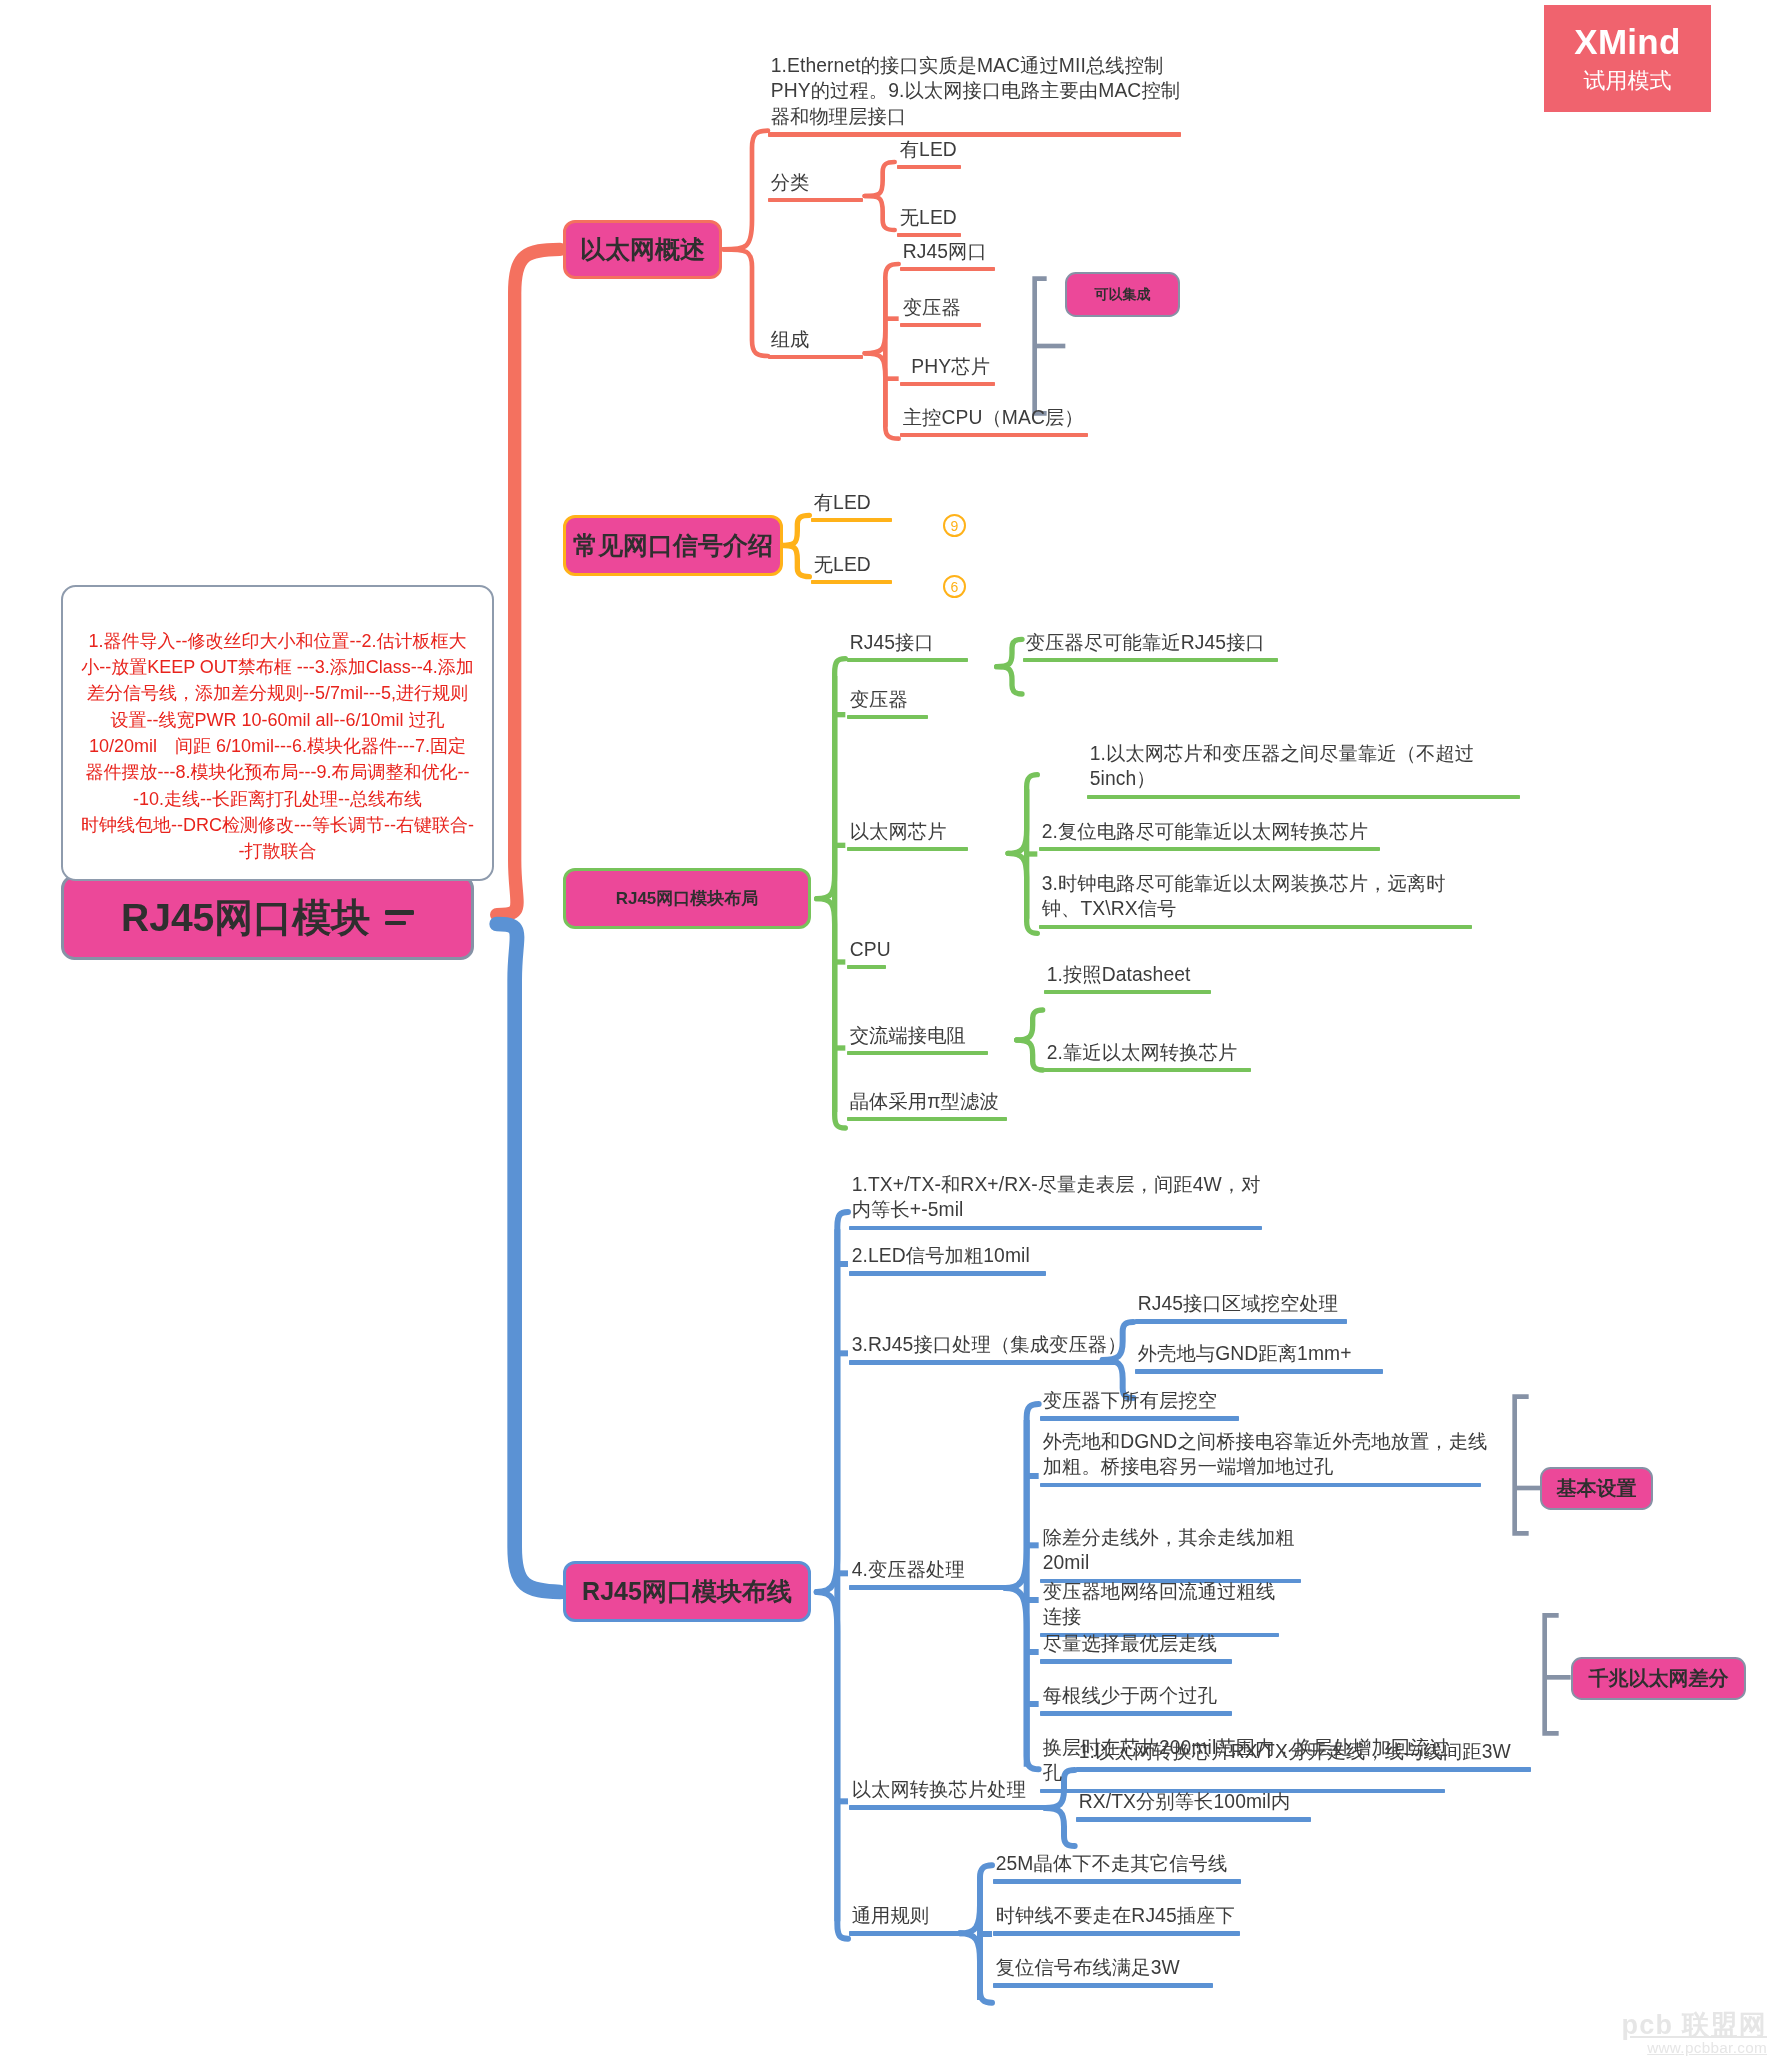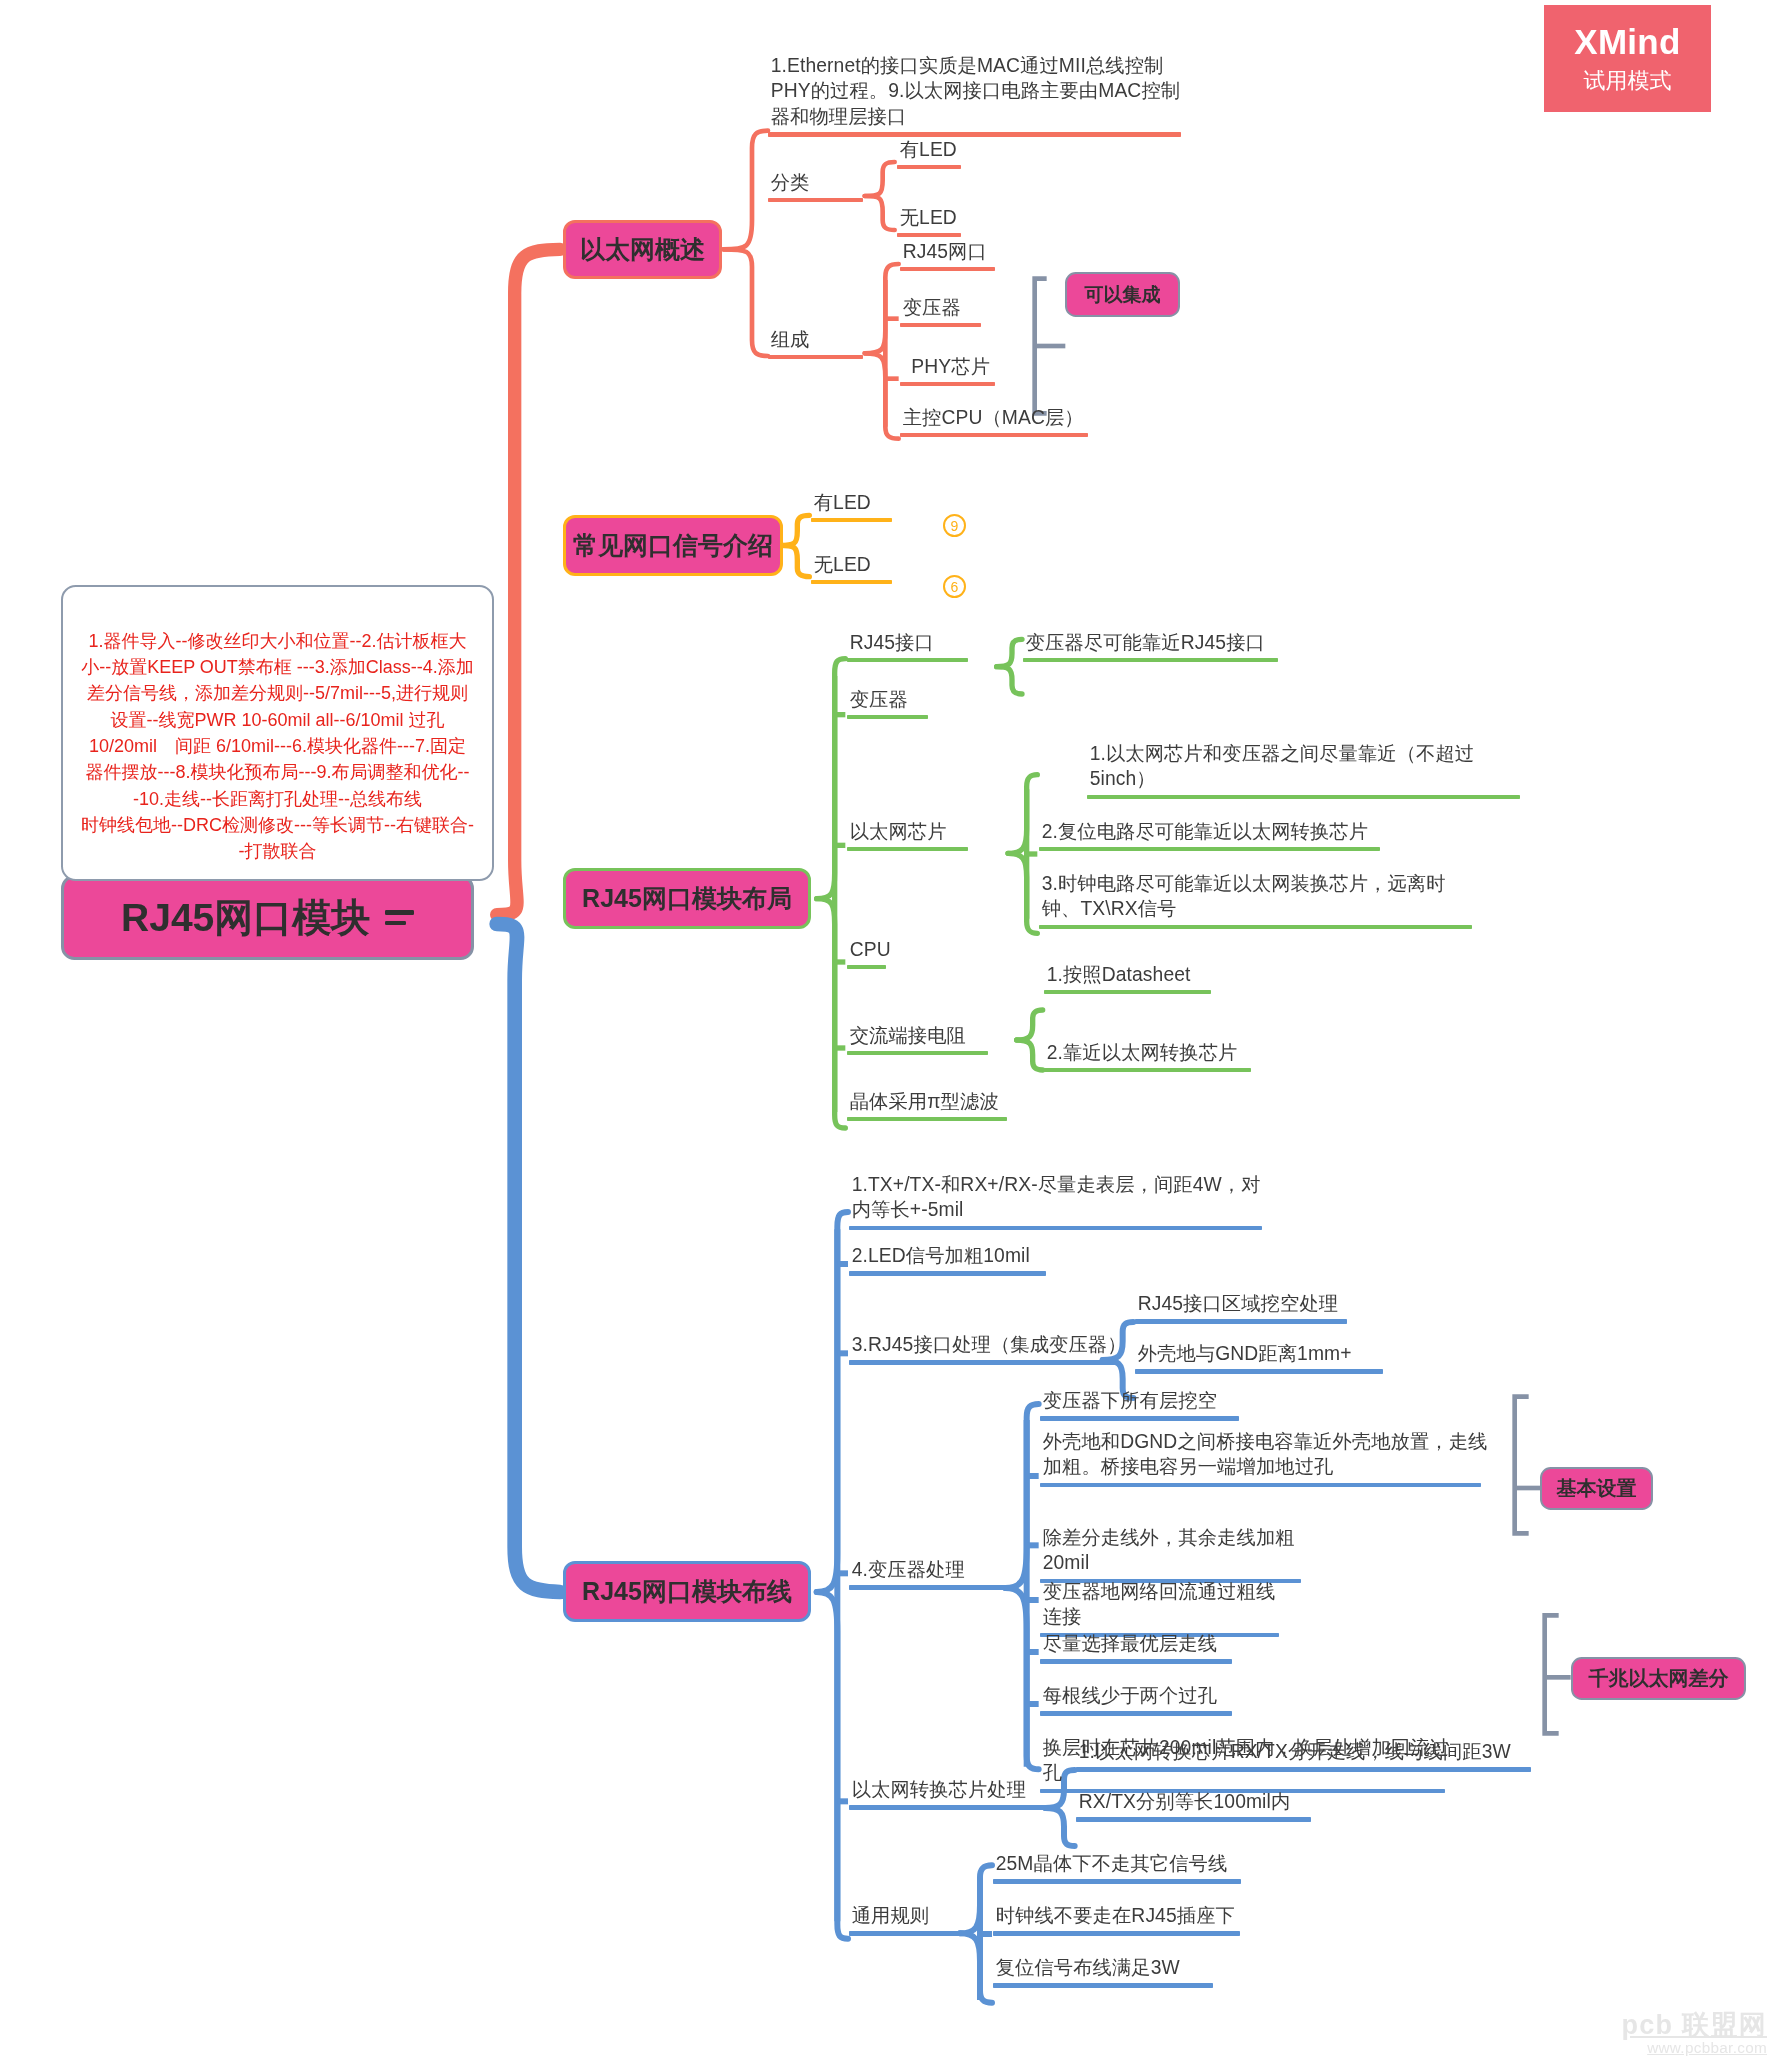--- a/index.html
+++ b/index.html
@@ -212,40 +212,40 @@
   <div class="leaf c-red thin" style="left:900px; top:354px; width:100px;text-align:center;">
     <div class="txt">PHY芯片</div>
     <div class="ul" style="width:95px;"></div>
   </div>
   <div class="leaf c-red thin" style="left:900px; top:405px; width:193px;">
     <div class="txt">主控CPU（MAC层）</div>
     <div class="ul" style="width:188px;"></div>
   </div>
 
   <div class="topic gray" style="left:1065px; top:272px; width:115px; height:45px;">
-    <span style="font-size:19px;">可以集成</span>
+    <span style="font-size:14px;">可以集成</span>
   </div>
 
   <div class="topic org" style="left:563px; top:515px; width:220px; height:61px;">
     <span style="font-size:25px;">常见网口信号介绍</span>
   </div>
   <div class="leaf c-org thin" style="left:811px; top:490px; width:87px;">
     <div class="txt">有LED</div>
     <div class="ul" style="width:81px;"></div>
   </div>
   <div class="badge" style="left:943px; top:514px;">9</div>
 
   <div class="leaf c-org thin" style="left:811px; top:552px; width:87px;">
     <div class="txt">无LED</div>
     <div class="ul" style="width:81px;"></div>
   </div>
   <div class="badge" style="left:943px; top:575px;">6</div>
 
   <div class="topic grn" style="left:563px; top:868px; width:248px; height:61px;">
-    <span style="font-size:25px;">RJ45网口模块布局</span>
+    <span style="font-size:17px;">RJ45网口模块布局</span>
   </div>
 
   <div class="leaf c-grn thin" style="left:847px; top:630px; width:127px;">
     <div class="txt">RJ45接口</div>
     <div class="ul" style="width:121px;"></div>
   </div>
   <div class="leaf c-grn thin" style="left:1023px; top:630px; width:267px;">
     <div class="txt">变压器尽可能靠近RJ45接口</div>
     <div class="ul" style="width:255px;"></div>
   </div>

